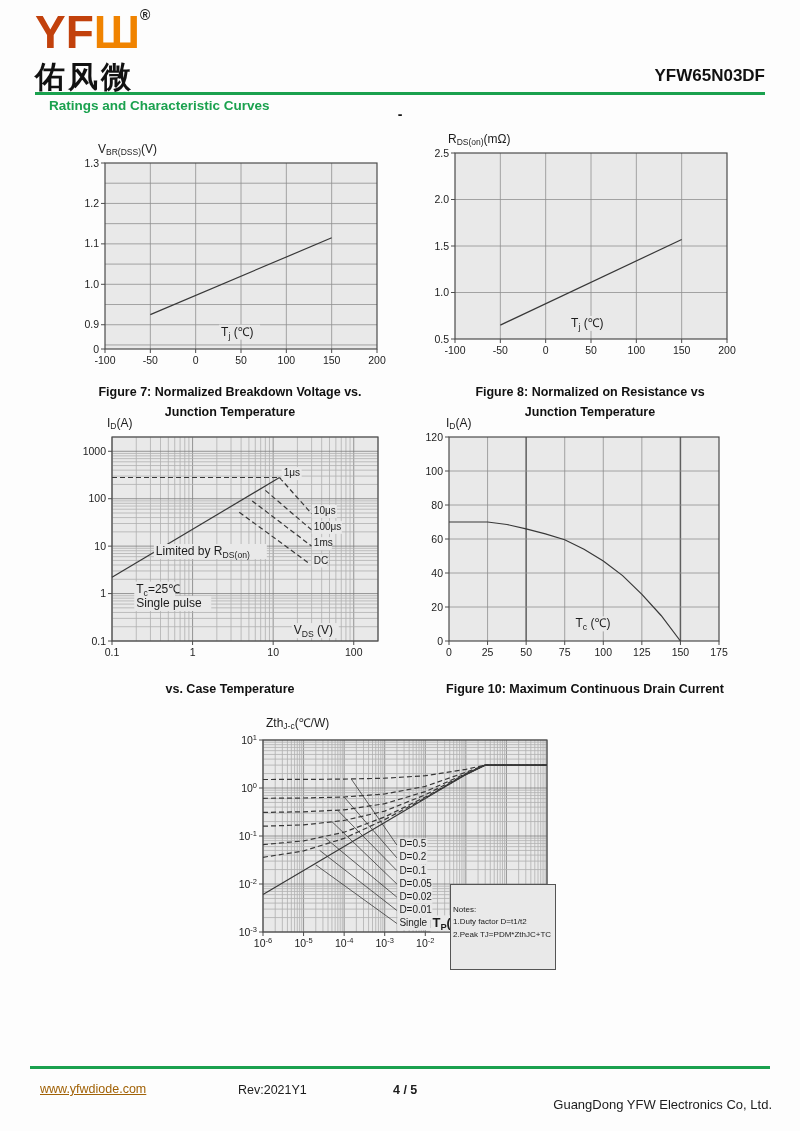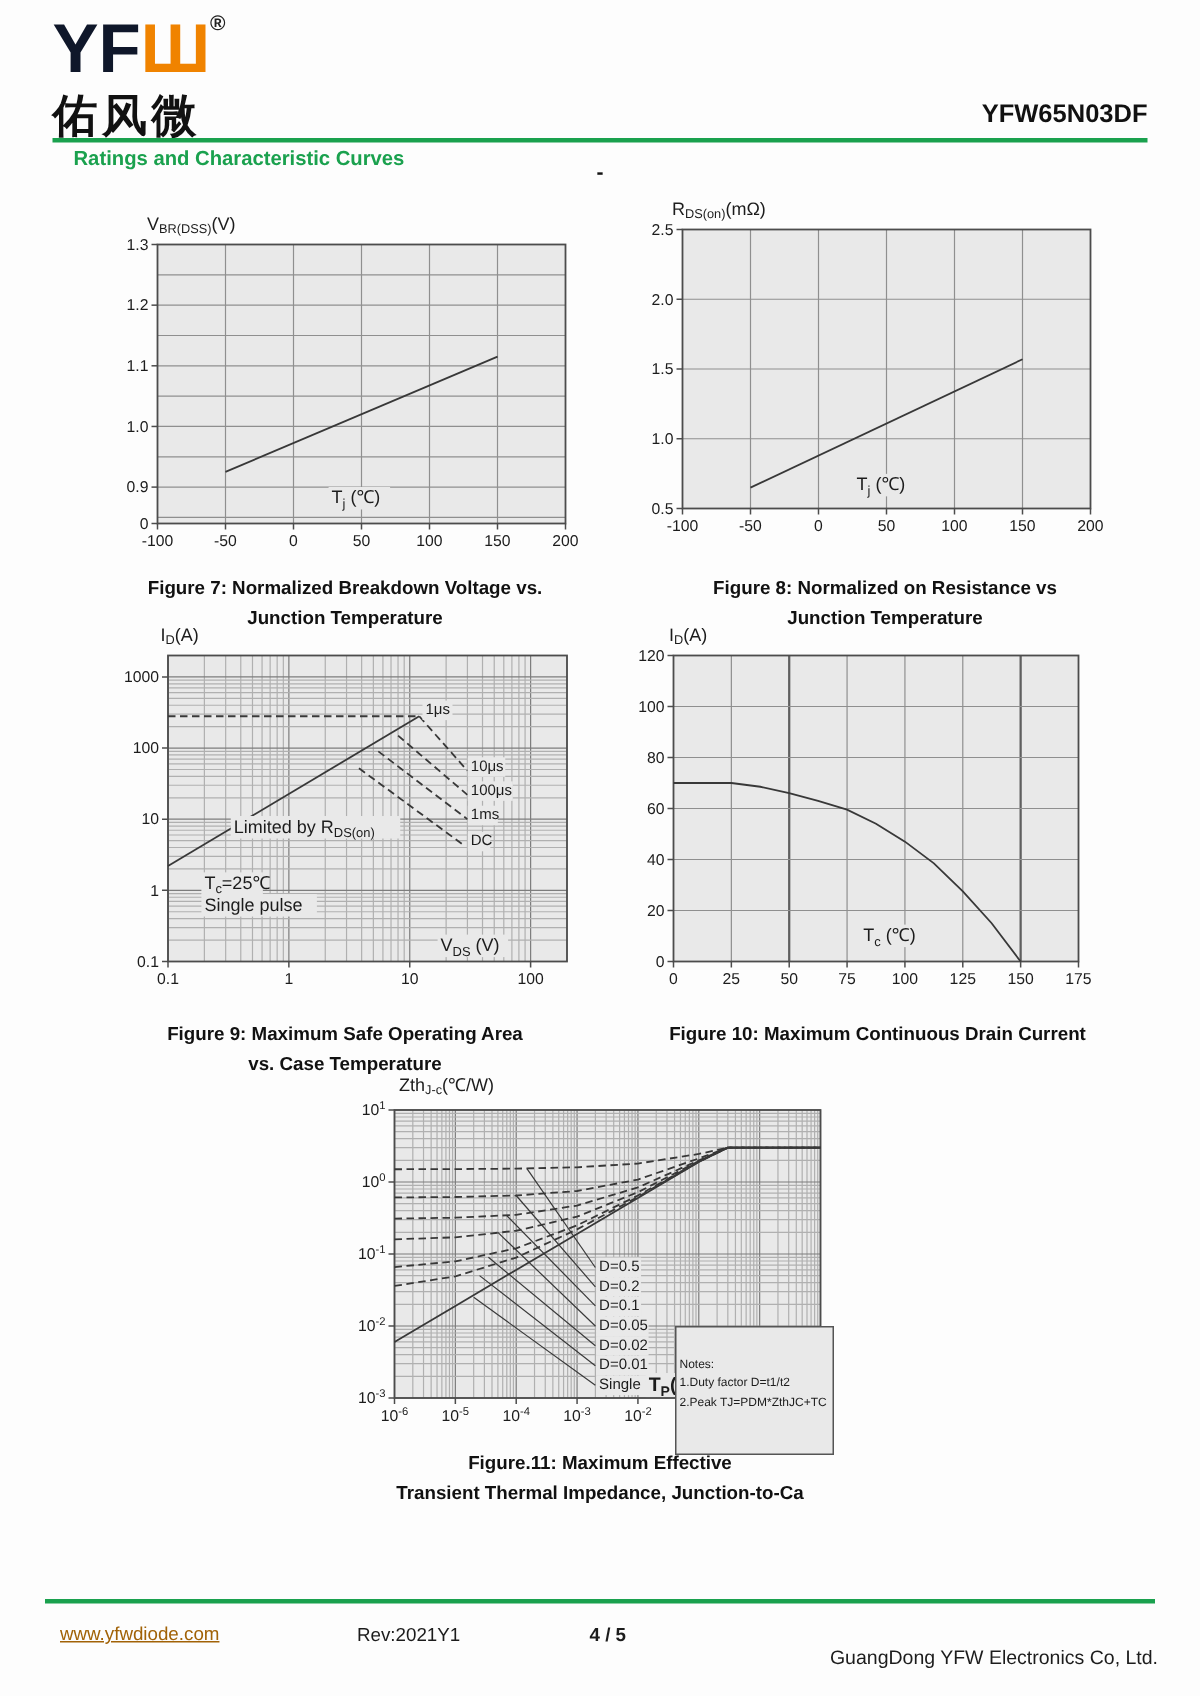--- a/index.html
+++ b/index.html
@@ -1,21 +1,21 @@
 <!DOCTYPE html>
 <html><head>
 <meta charset="utf-8">
 <style>
   html,body{margin:0;padding:0;background:#ffffff;}
   #page{position:relative;width:800px;height:1131px;background:#fdfdfd;overflow:hidden;
         font-family:"Liberation Sans",sans-serif;color:#141414;}
   .abs{position:absolute;}
   
   .logo-latin{left:35px;top:8px;font-size:46px;font-weight:bold;line-height:1;}
-  .logo-green{color:#0f172a;}
+  .logo-green{color:#c2410c;}
   .logo-orange{color:#f08300;}
   .reg{font-size:14px;color:#222;vertical-align:28px;font-weight:bold;}
   .logo-cn{left:35px;top:57px;font-size:30px;font-weight:bold;letter-spacing:3px;color:#111;}
   .product{right:35px;top:66px;font-size:17px;font-weight:bold;color:#111;}
   .rule{background:#1aa14e;height:3px;}
   .sect{left:35px;top:98px;font-size:13.5px;font-weight:bold;color:#1aa14e;padding-left:14px;}
   .cdash{left:0;top:106px;width:800px;text-align:center;font-weight:bold;font-size:14px;}
   
   .chart{position:absolute;}
   .ylab{position:absolute;font-size:12px;color:#1c1c1c;white-space:nowrap;}
@@ -313,21 +313,20 @@
         <line x1="31" y1="195" x2="35" y2="195" stroke="#4c4c4c" stroke-width="1"></line>
         <text x="29" y="198.5" font-size="10.5" fill="#1c1c1c" text-anchor="end"><tspan>20</tspan></text>
         <line x1="31" y1="229" x2="35" y2="229" stroke="#4c4c4c" stroke-width="1"></line>
         <text x="29" y="232.5" font-size="10.5" fill="#1c1c1c" text-anchor="end"><tspan>0</tspan></text>
         <polyline points="35.0,110.0 73.6,110.0 92.9,112.5 112.1,116.8 131.4,121.9 150.7,127.8 170.0,137.2 189.3,149.1 208.6,163.6 227.9,182.3 247.1,203.5 266.4,229.0" fill="none" stroke="#383838" stroke-width="1.2" stroke-dasharray="none"></polyline>
         <rect x="159.51428571428573" y="204.4" width="41" height="15" fill="#e9e9e9"></rect>
         <text x="161.51428571428573" y="215.4" font-size="12" fill="#1c1c1c" font-weight="normal"><tspan>T</tspan><tspan dy="3" font-size="8.64">c</tspan><tspan dy="-3"> (℃)</tspan></text>
       </svg>
   </div>
   <div class="abs cap" style="left:60px;top:679px;width:340px;">
-    <div>Figure 9: Maximum Safe Operating Area</div>
     <div>vs. Case Temperature</div>
   </div>
   <div class="abs cap" style="left:410px;top:679px;width:350px;">
     <div>Figure 10: Maximum Continuous Drain Current</div>
   </div>
 
   <div class="chart" style="left:228px;top:712px;width:345px;height:252px;">
     <div class="ylab" style="left:38px;top:2px;"><span>Zth</span><span class="sub">J-c</span><span>(℃/W)</span></div>
     <svg id="chart-svg-4" width="345" height="240">
         <rect x="35" y="28" width="284" height="192" fill="#e9e9e9"></rect>
@@ -489,24 +488,20 @@
         <text x="171.39010077557091" y="214.05512123357988" font-size="10" fill="#1c1c1c" font-weight="normal">Single pulse</text>
         <rect x="202.4299882245448" y="203.3483193756133" width="37.5" height="16" fill="#e9e9e9"></rect>
         <text x="204.4299882245448" y="215.3483193756133" font-size="13" fill="#1c1c1c" font-weight="bold"><tspan>T</tspan><tspan dy="3" font-size="9.36">P</tspan><tspan dy="-3">(s)</tspan></text>
       </svg>
     <div class="notes">
       <div>Notes:</div>
       <div>1.Duty factor D=t1/t2</div>
       <div>2.Peak TJ=PDM*ZthJC+TC</div>
     </div>
   </div>
-  <div class="abs cap" style="left:180px;top:965px;width:440px;">
-    <div>Figure.11: Maximum Effective</div>
-    <div>Transient Thermal Impedance, Junction-to-Ca</div>
-  </div>
 
   <div class="abs rule" style="left:30px;right:30px;top:1066px;"></div>
   <a class="abs foot link" href="#" style="left:40px;top:1082px;">www.yfwdiode.com</a>
   <div class="abs foot" style="left:238px;top:1083px;">Rev:2021Y1</div>
   <div class="abs foot" style="left:393px;top:1083px;font-weight:bold;">4 / 5</div>
   <div class="abs foot company" style="right:28px;top:1081px;margin-top:16px;">GuangDong YFW Electronics Co, Ltd.</div>
 
 </div>
 
 </body></html>

